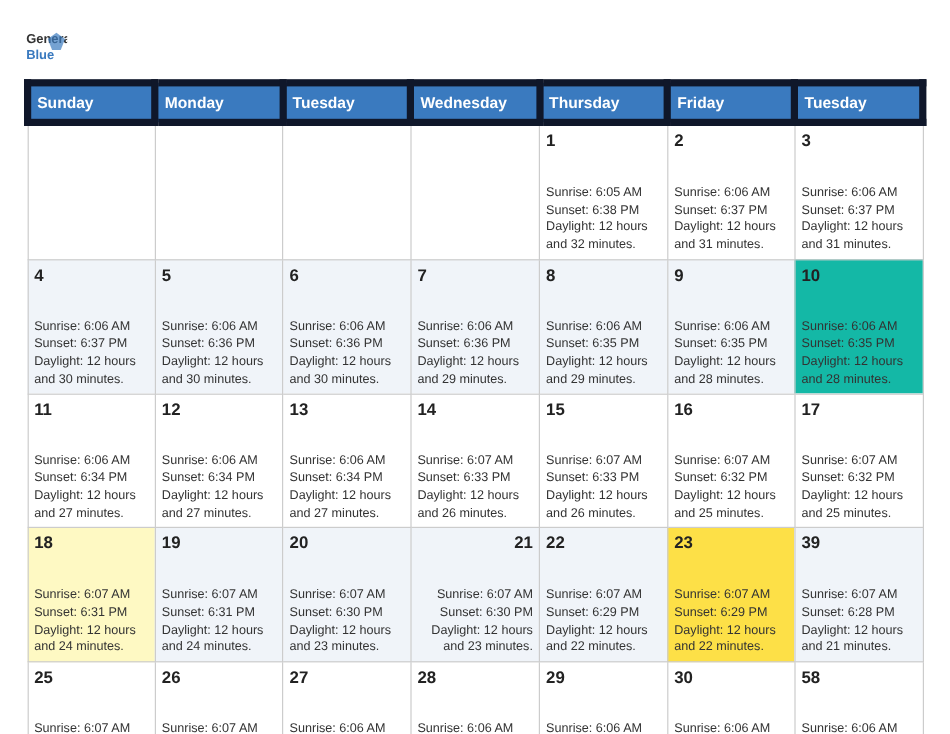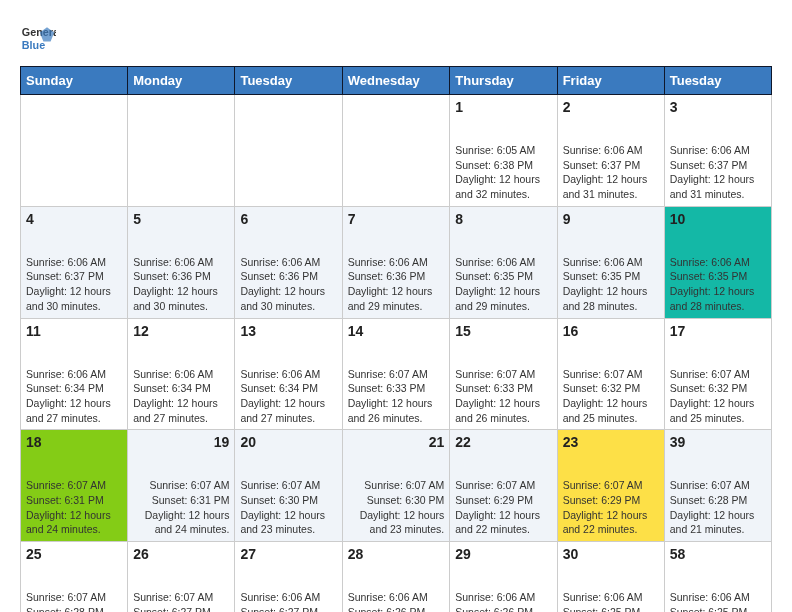--- a/index.html
+++ b/index.html
@@ -43,21 +43,21 @@
       border-collapse: collapse;
       font-size: 11px;
     }
     .calendar th {
       background-color: #3a7abf;
       color: #fff;
       text-align: left;
       padding: 6px 5px;
       font-size: 13px;
       font-weight: bold;
-      border: 1px solid #0f172a;
+      border: 6px solid #0f172a;
     }
     .calendar td {
       vertical-align: top;
       border: 1px solid #ccc;
       padding: 4px 5px;
       height: 88px;
       width: 108px;
       background: #fff;
     }
     .calendar tr:nth-child(even) td {
@@ -233,28 +233,28 @@
         </td>
         <td>
           <span class="day-num">17</span>
           <div class="day-info" style="white-space: pre-line;">Sunrise: 6:07 AM
 Sunset: 6:32 PM
 Daylight: 12 hours
 and 25 minutes.</div>
         </td>
       </tr>
       <tr>
-        <td style="background: #84cc16;">
+        <td style="background: #fef9c3;">
           <span class="day-num">18</span>
           <div class="day-info" style="white-space: pre-line;">Sunrise: 6:07 AM
 Sunset: 6:31 PM
 Daylight: 12 hours
 and 24 minutes.</div>
         </td>
-        <td style="background: rgb(240, 244, 249); text-align: right;">
+        <td style="background: rgb(240, 244, 249);">
           <span class="day-num">19</span>
           <div class="day-info" style="white-space: pre-line;">Sunrise: 6:07 AM
 Sunset: 6:31 PM
 Daylight: 12 hours
 and 24 minutes.</div>
         </td>
         <td style="background: rgb(240, 244, 249);">
           <span class="day-num">20</span>
           <div class="day-info" style="white-space: pre-line;">Sunrise: 6:07 AM
 Sunset: 6:30 PM

